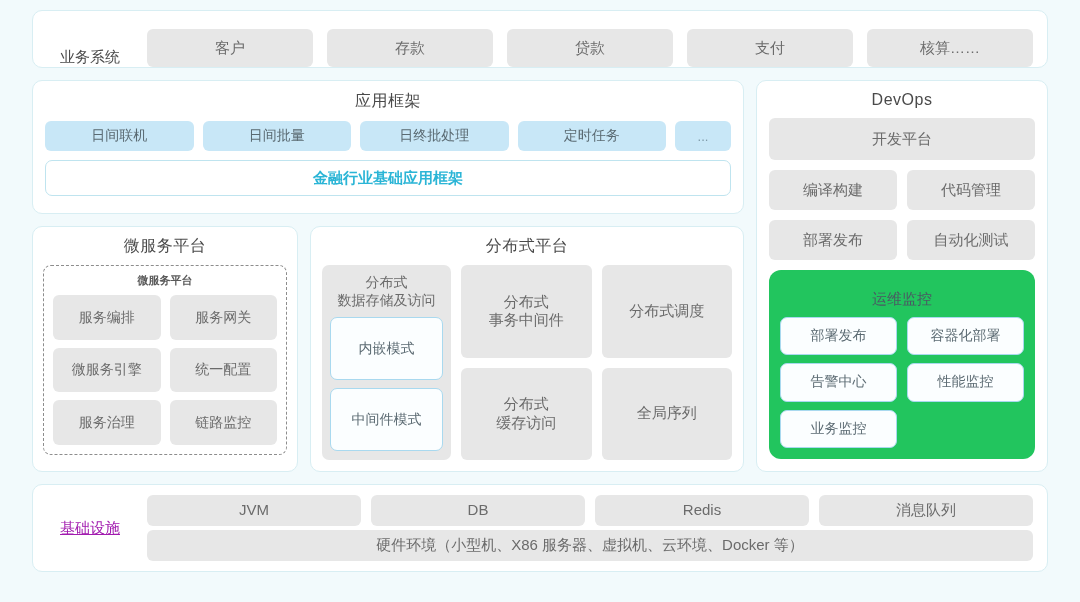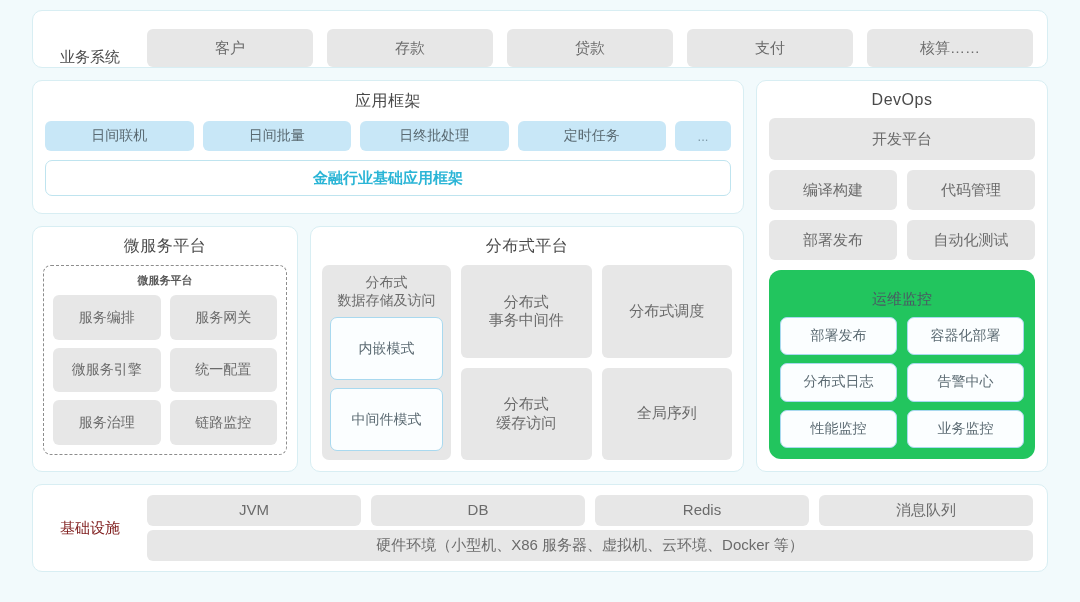--- a/index.html
+++ b/index.html
@@ -142,21 +142,21 @@
     flex: 1 1 0; display: grid; grid-template-columns: 1fr 1fr;
     gap: 8px 10px;
   }
 
   
   .row-infra {
     display: flex; align-items: center; gap: 14px;
     height: 88px; padding: 0 14px; margin-top: 12px;
   }
   .row-infra .side-label {
-    flex: 0 0 86px; text-align: center; font-size: 15px; color: #7f1d1d;
+    flex: 0 0 86px; text-align: center; font-size: 15px; color: #a21caf; text-decoration: underline;
   }
   .infra-stack { flex: 1 1 0; display: flex; flex-direction: column; gap: 4px; }
   .infra-top { display: flex; gap: 10px; }
   .infra-top .chip { flex: 1 1 0; height: 31px; }
   .infra-hw { height: 31px; font-size: 15px; }
 </style>
 </head>
 <body>
 
 <div class="page">
@@ -234,21 +234,20 @@
           <div class="chip">编译构建</div>
           <div class="chip">代码管理</div>
           <div class="chip">部署发布</div>
           <div class="chip">自动化测试</div>
         </div>
         <div class="ops">
           <div class="ops-title">运维监控</div>
           <div class="ops-grid">
             <div class="chip-white-b">部署发布</div>
             <div class="chip-white-b">容器化部署</div>
-            <div class="chip-white-b">分布式日志</div>
             <div class="chip-white-b">告警中心</div>
             <div class="chip-white-b">性能监控</div>
             <div class="chip-white-b">业务监控</div>
           </div>
         </div>
       </div>
     </div>
 
   </div>
 

